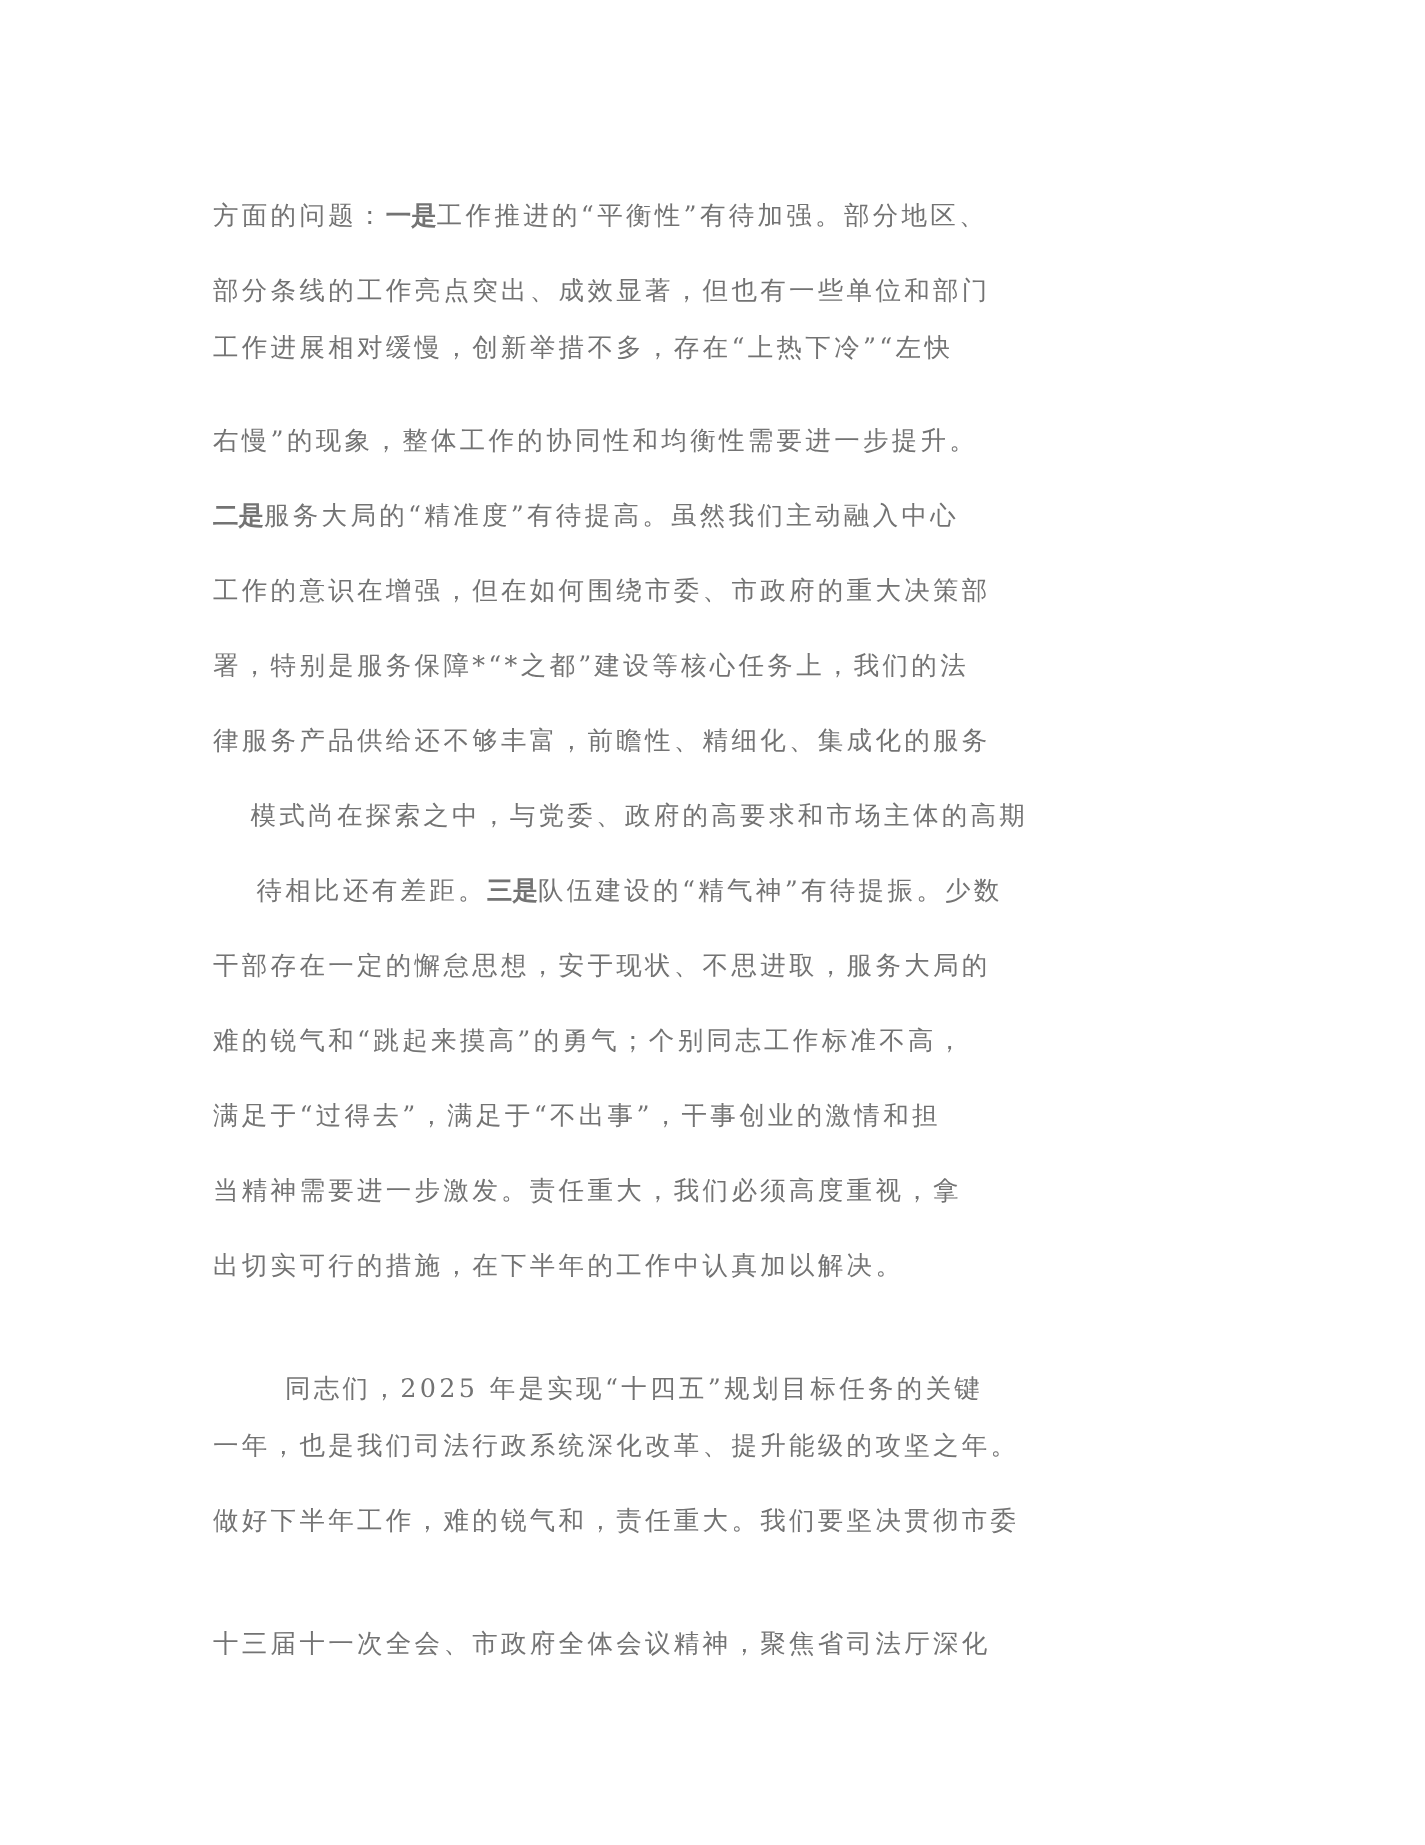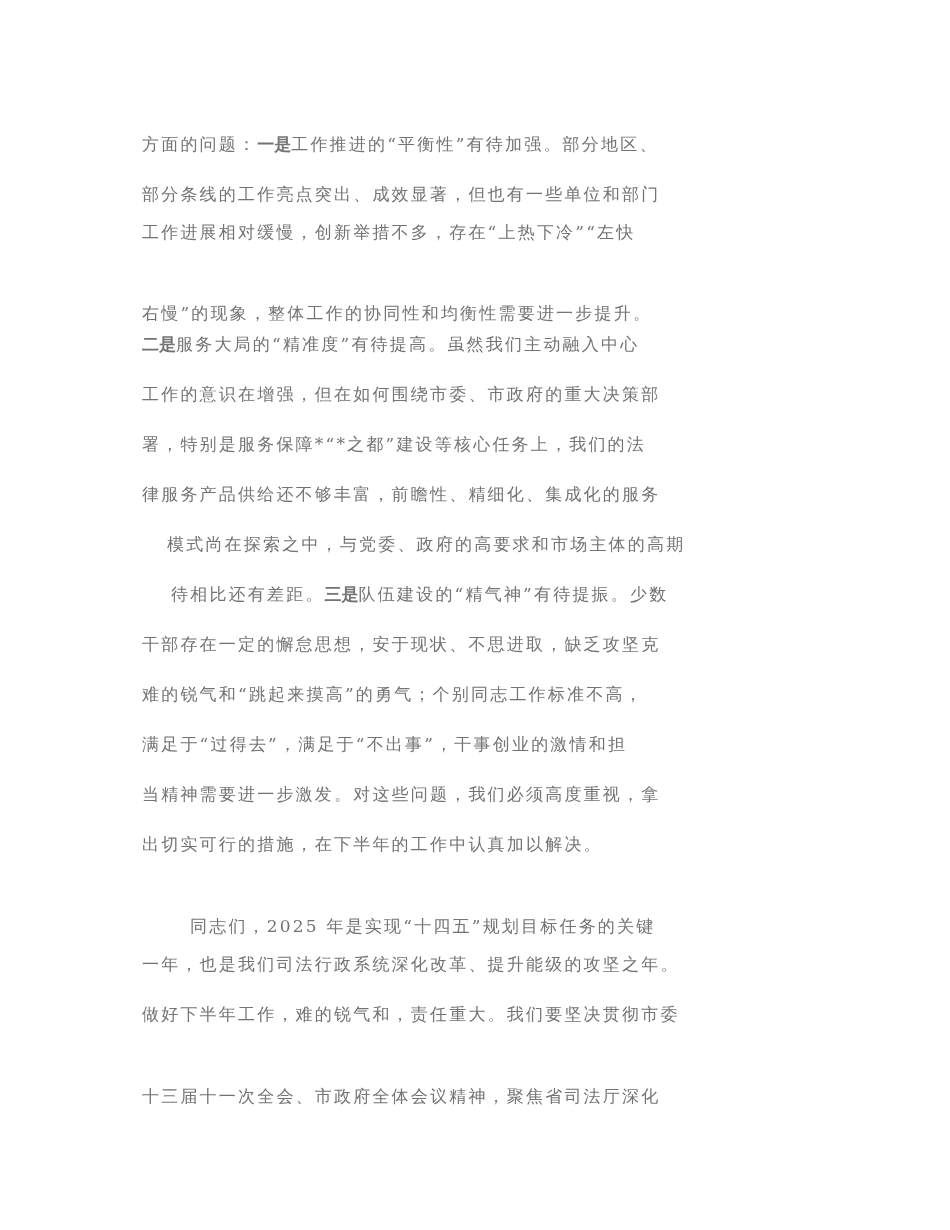--- a/index.html
+++ b/index.html
@@ -41,31 +41,31 @@
   </style>
 </head>
 <body>
 
 <div class="page">
 
   <div>
     <div class="line" style="top:129px;"><span>方面的问题：</span><b>一是</b><span>工作推进的“平衡性”有待加强。部分地区、</span></div>
     <div class="line" style="top:179px;"><span>部分条线的工作亮点突出、成效显著，但也有一些单位和部门</span></div>
     <div class="line" style="top:217px;"><span>工作进展相对缓慢，创新举措不多，存在“上热下冷”“左快</span></div>
-    <div class="line" style="top:279px;margin-top:19px;"><span>右慢”的现象，整体工作的协同性和均衡性需要进一步提升。</span></div>
+    <div class="line" style="top:279px;"><span>右慢”的现象，整体工作的协同性和均衡性需要进一步提升。</span></div>
     <div class="line" style="top:329px;"><b>二是</b><span>服务大局的“精准度”有待提高。虽然我们主动融入中心</span></div>
     <div class="line" style="top:379px;"><span>工作的意识在增强，但在如何围绕市委、市政府的重大决策部</span></div>
     <div class="line" style="top:429px;text-align:right;"><span>署，特别是服务保障*“*之都”建设等核心任务上，我们的法</span></div>
     <div class="line" style="top:479px;"><span>律服务产品供给还不够丰富，前瞻性、精细化、集成化的服务</span></div>
     <div class="line" style="top:529px;margin-left:25px;"><span>模式尚在探索之中，与党委、政府的高要求和市场主体的高期</span></div>
     <div class="line" style="top:579px;margin-left:29px;"><span>待相比还有差距。</span><b>三是</b><span>队伍建设的“精气神”有待提振。少数</span></div>
-    <div class="line" style="top:629px;"><span>干部存在一定的懈怠思想，安于现状、不思进取，缺乏攻坚克</span></div>
+    <div class="line" style="top:629px;"><span>干部存在一定的懈怠思想，安于现状、不思进取，服务大局的</span></div>
     <div class="line" style="top:679px;"><span>难的锐气和“跳起来摸高”的勇气；个别同志工作标准不高，</span></div>
     <div class="line" style="top:729px;"><span>满足于“过得去”，满足于“不出事”，干事创业的激情和担</span></div>
-    <div class="line" style="top:779px;"><span>当精神需要进一步激发。对这些问题，我们必须高度重视，拿</span></div>
+    <div class="line" style="top:779px;"><span>当精神需要进一步激发。责任重大，我们必须高度重视，拿</span></div>
     <div class="line" style="top:829px;"><span>出切实可行的措施，在下半年的工作中认真加以解决。</span></div>
   </div>
 
   <div>
     <div class="line indent" style="top:899px;">同志们，2025 年是实现“十四五”规划目标任务的关键</div>
     <div class="line" style="top:949px;">一年，也是我们司法行政系统深化改革、提升能级的攻坚之年。</div>
     <div class="line" style="top:999px;">做好下半年工作，难的锐气和，责任重大。我们要坚决贯彻市委</div>
     <div class="line" style="top:1049px;margin-top:32px;">十三届十一次全会、市政府全体会议精神，聚焦省司法厅深化</div>
   </div>
 

